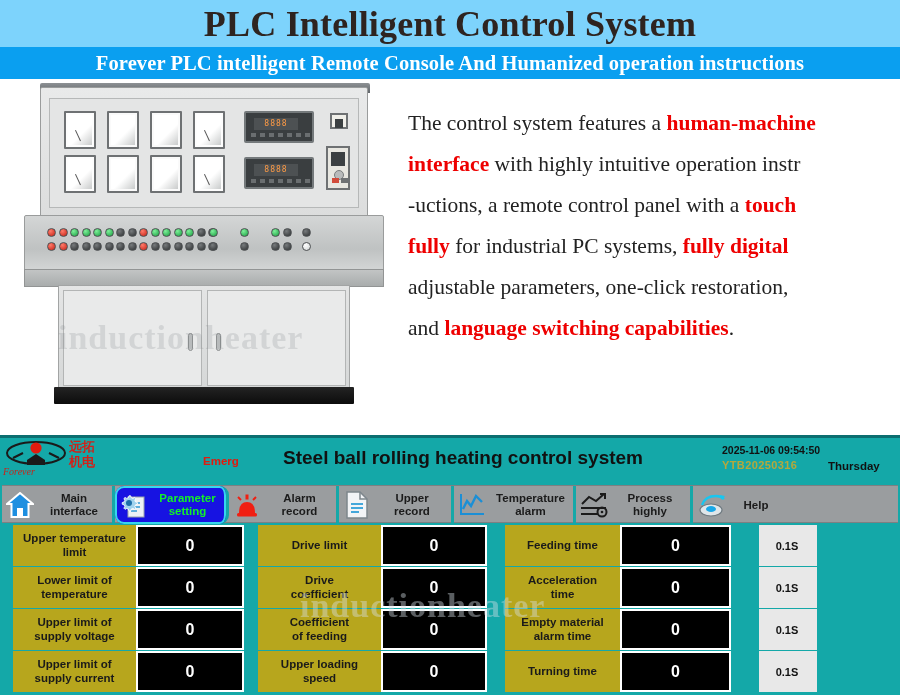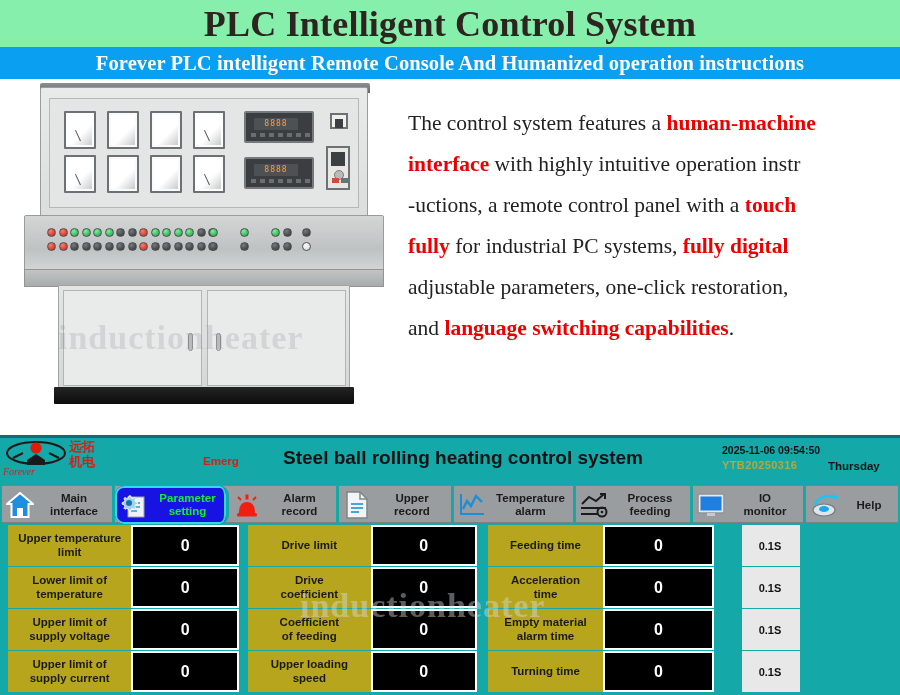--- a/index.html
+++ b/index.html
@@ -13,21 +13,21 @@
 
   
   .main-title {
     width: 900px; height: 47px;
     display: flex; align-items: center; justify-content: center;
     font-family: "Liberation Serif", serif;
     font-weight: 700;
     font-size: 36px;
     color: #2e2420;
     letter-spacing: .2px;
-    background: #86efac;
+    background: #7dd3fc;
   }
   .subtitle-bar {
     width: 900px; height: 32px;
     background: #0a9ff0;
     display: flex; align-items: center; justify-content: center;
   }
   .subtitle-bar span {
     font-family: "Liberation Serif", serif;
     font-weight: 700;
     font-size: 20.5px;
@@ -154,21 +154,21 @@
             border-top: 1px solid #7d8082; border-bottom: 1px solid #7d8082;}
   .tab { position: relative; height: 38px; display: flex; align-items: center; gap: 4px;
          border-right: 3px solid #14a8a8; padding: 0 3px; }
   .tab:last-child { border-right: none; }
   .tab-ico { width: 30px; height: 30px; flex: 0 0 30px; display: flex; align-items: center; justify-content: center; }
   .tab-lbl { font-size: 11.5px; font-weight: 700; color: #1b1b1b; line-height: 13px; text-align: center; flex: 1; }
   .tab.active { background: #1713e2; border-radius: 9px; box-shadow: 0 0 0 2px #37d6ee inset; }
   .tab.active .tab-lbl { color: #13f02a; }
 
   
-  .params { position: absolute; left: 0; top: 90px; width: 800px; }
+  .params { position: absolute; left: 0; top: 90px; width: 900px; }
   .prow { display: flex; height: 41px; margin-bottom: 1px; }
   .pcell { display: flex; align-items: stretch; }
   .plabel {
     background: #b7a61d; color: #1a1a1a; font-size: 11.5px; font-weight: 700;
     display: flex; align-items: center; justify-content: center; text-align: center;
     line-height: 13.5px; padding: 0 3px; border: 1px solid #b7a61d;
   }
   .pvalue {
     background: #000; color: #fff; font-size: 16px; font-weight: 700;
     display: flex; align-items: center; justify-content: center;
@@ -435,33 +435,23 @@
         <span class="tab-ico">
           <svg width="30" height="26" viewBox="0 0 30 26">
             <polyline points="3,12 10,5 17,9 25,2" fill="none" stroke="#1b1b1b" stroke-width="2"></polyline>
             <polyline points="21,2 26,2 26,7" fill="none" stroke="#1b1b1b" stroke-width="2"></polyline>
             <line x1="2" y1="16" x2="27" y2="16" stroke="#1b1b1b" stroke-width="2"></line>
             <line x1="2" y1="22" x2="19" y2="22" stroke="#1b1b1b" stroke-width="2"></line>
             <circle cx="23" cy="20" r="4.5" fill="none" stroke="#1b1b1b" stroke-width="2"></circle>
             <circle cx="23" cy="20" r="1.3" fill="#1b1b1b"></circle>
           </svg>
         </span>
-        <span class="tab-lbl"><span>Process</span><br><span>feeding</span></span>
-      </div>
-
-      <div class="tab" style="width:113px;">
-        <span class="tab-ico">
-          <svg width="30" height="26" viewBox="0 0 30 26">
-            <rect x="2" y="2" width="26" height="19" rx="1.5" fill="#e6e9eb" stroke="#8d9498" stroke-width="1.5"></rect>
-            <rect x="4.5" y="4.5" width="21" height="14" fill="#1f7fe0"></rect>
-            <rect x="11" y="21" width="8" height="3" fill="#c6cacc"></rect>
-          </svg>
-        </span>
-        <span class="tab-lbl"><span>IO</span><br><span>monitor</span></span>
-      </div>
+        <span class="tab-lbl"><span>Process</span><br><span>highly</span></span>
+      </div>
+
 
       <div class="tab" style="width:92px;">
         <span class="tab-ico">
           <svg width="30" height="26" viewBox="0 0 30 26">
             <ellipse cx="15" cy="18" rx="11" ry="6" fill="#dfe6ea" stroke="#6f7a80" stroke-width="1.2"></ellipse>
             <ellipse cx="15" cy="17" rx="5" ry="3" fill="#19a8e8"></ellipse>
             <path d="M6 13 q3 -9 14 -9 q5 0 8 3" fill="none" stroke="#19c6f0" stroke-width="2.4"></path>
             <path d="M24 3 l5 1 l-3 4 Z" fill="#19c6f0"></path>
           </svg>
         </span>

